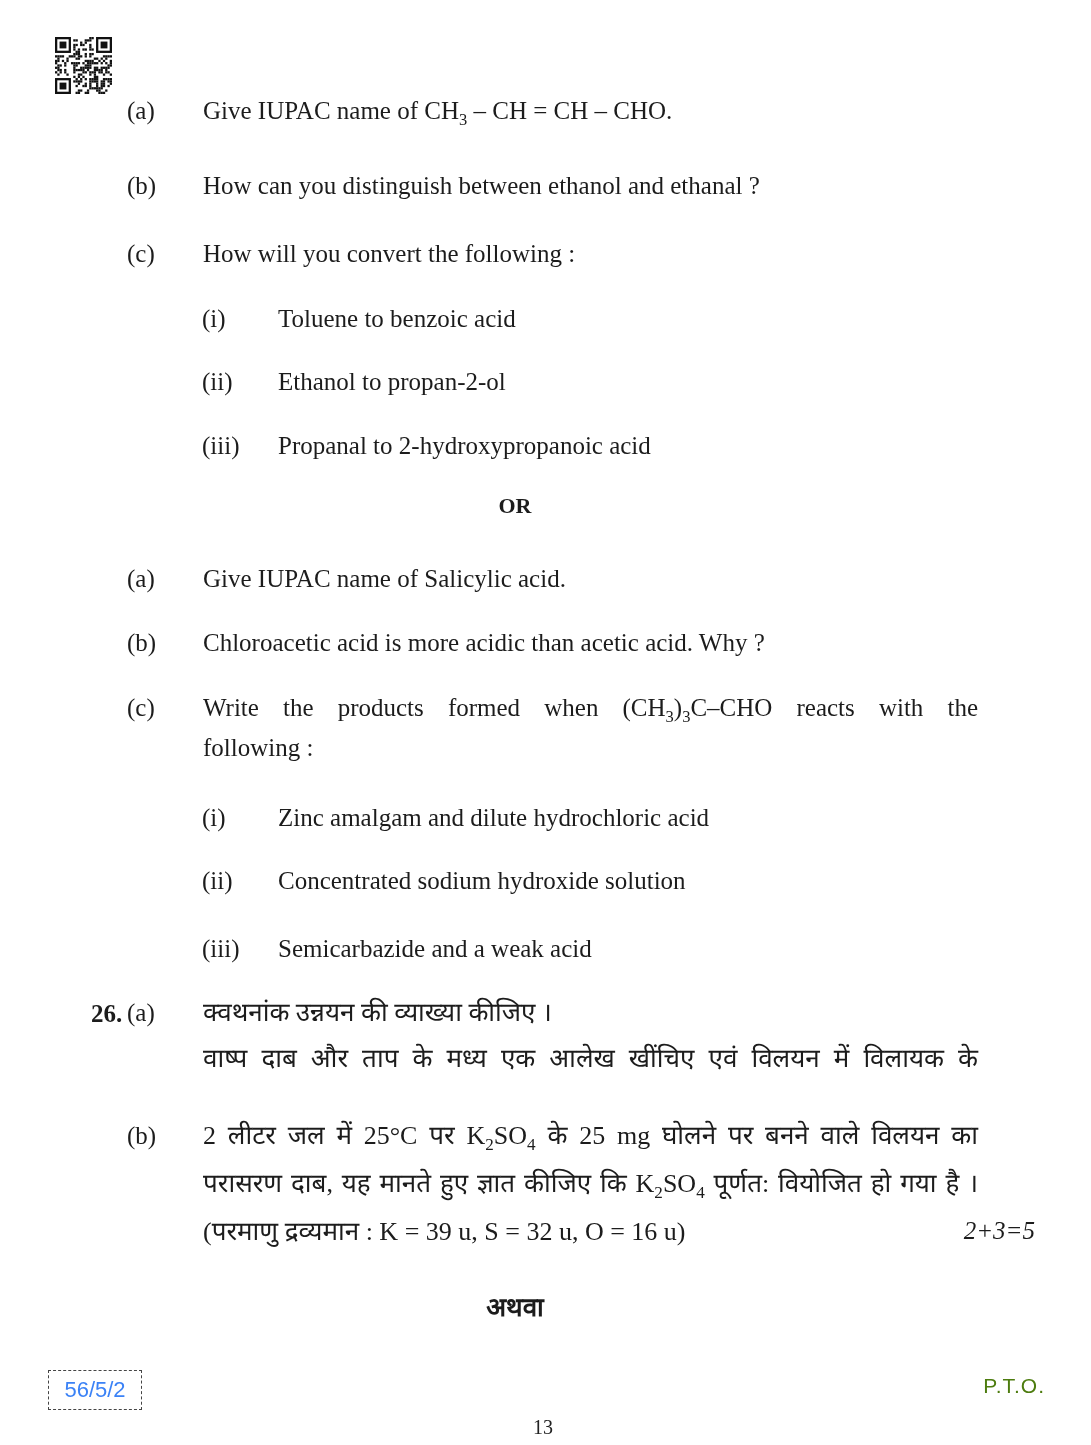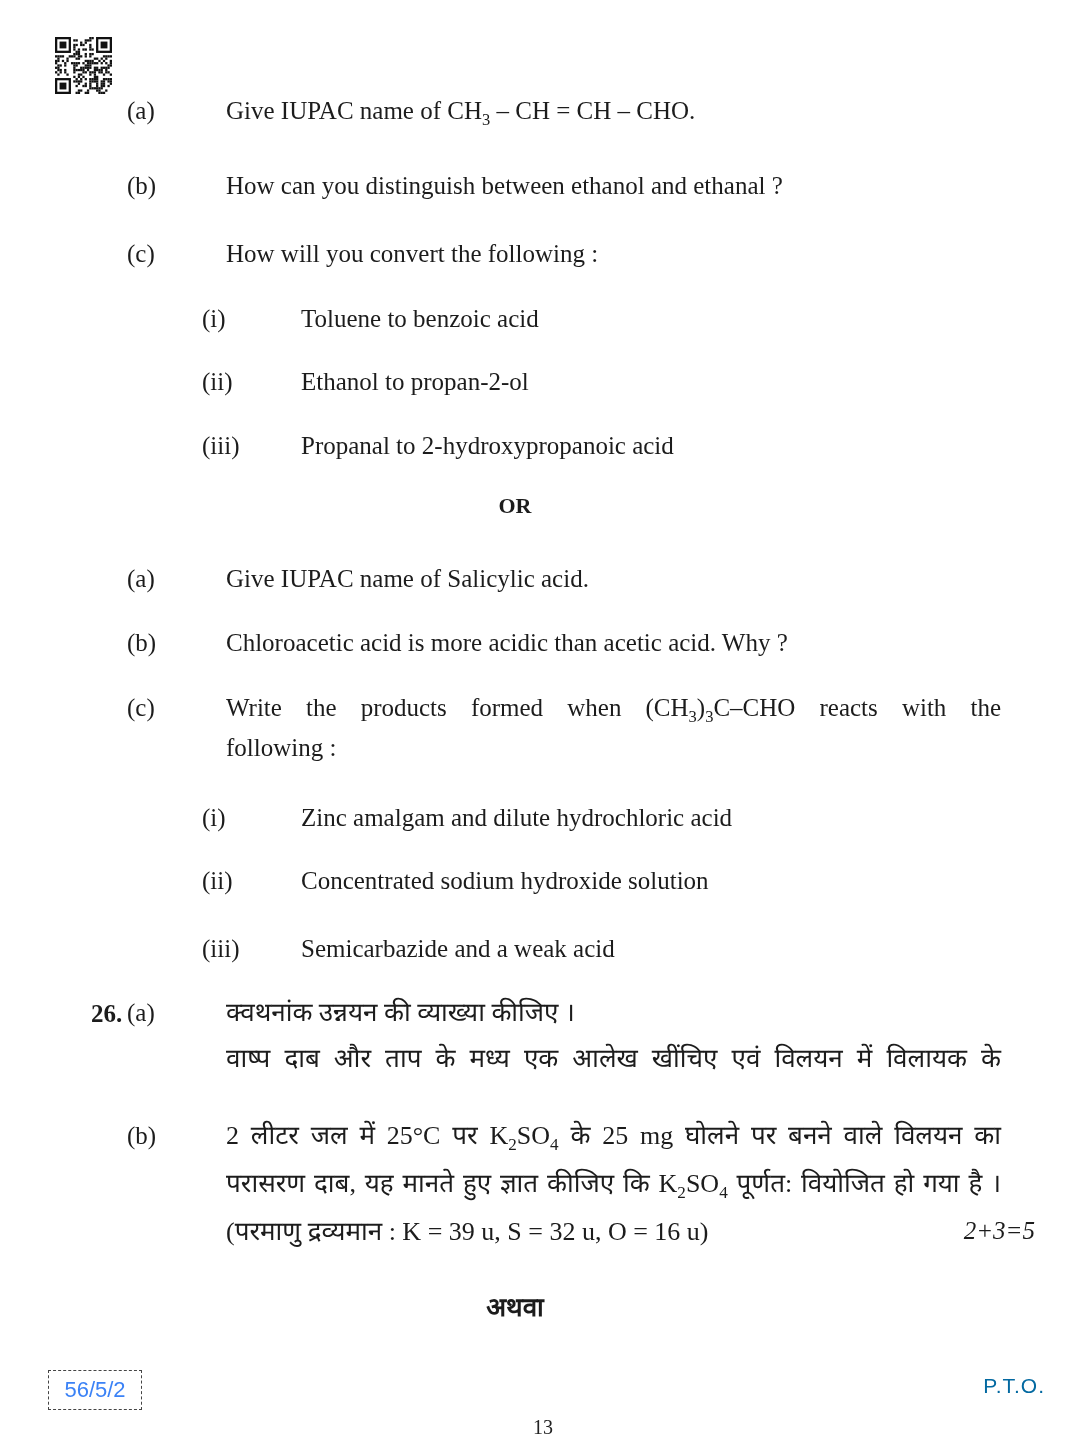--- a/index.html
+++ b/index.html
@@ -7,21 +7,21 @@
     position:relative;
     width:1091px;height:1445px;
     background:#ffffff;
     color:#1c1c1c;
     font-family:"Liberation Serif","DejaVu Serif",serif;
     overflow:hidden;
   }
   .row{position:absolute;left:127px;display:flex;}
   .row .lbl{width:76px;flex:none;}
   .row.sub{left:202px;}
-  .row .txt{flex:none;margin-left:23px;}
+  .row .txt{flex:none;}
   .row .txt.wfull{width:775px;}
   .en{font-size:25px;line-height:1.25;}
   .hi{font-size:26px;line-height:1.25;}
   .line{display:block;}
   .lines-40 .line{line-height:40px;}
   .lines-46 .line{line-height:46px;}
   .lines-48 .line{line-height:48px;}
   .stretch{text-align:justify;text-align-last:justify;}
   sub{font-size:66%;line-height:0;}
   .qnum{position:absolute;left:47px;top:1000px;font-weight:bold;font-size:25px;margin-left:44px;}
@@ -32,21 +32,21 @@
     position:absolute;left:48px;top:1370px;width:92px;height:38px;
     border:1.5px dashed #444;display:flex;align-items:center;justify-content:center;
     font-family:"Liberation Sans","DejaVu Sans",sans-serif;font-size:22px;color:#3b82f6;
   }
   .footer-page{
     position:absolute;left:543px;top:1376px;transform:translateX(-50%);
     font-family:Liberation Serif, serif;font-size:20px;color:#222;margin-top:40px;
   }
   .footer-pto{
     position:absolute;right:46px;top:1374px;
-    font-family:"Liberation Sans","DejaVu Sans",sans-serif;font-size:21px;letter-spacing:1px;color:#0369a1;
+    font-family:"Liberation Sans","DejaVu Sans",sans-serif;font-size:21px;letter-spacing:1px;color:#4d7c0f;
   }
   .qr{position:absolute;left:55px;top:37px;width:57px;height:57px;}
 </style>
 </head>
 <body>
 
 <div class="page">
 
   <svg class="qr" id="qr-svg" viewBox="0 0 25 25" aria-hidden="true">
       <rect x="15" y="0" width="1" height="1" fill="#111"></rect>

